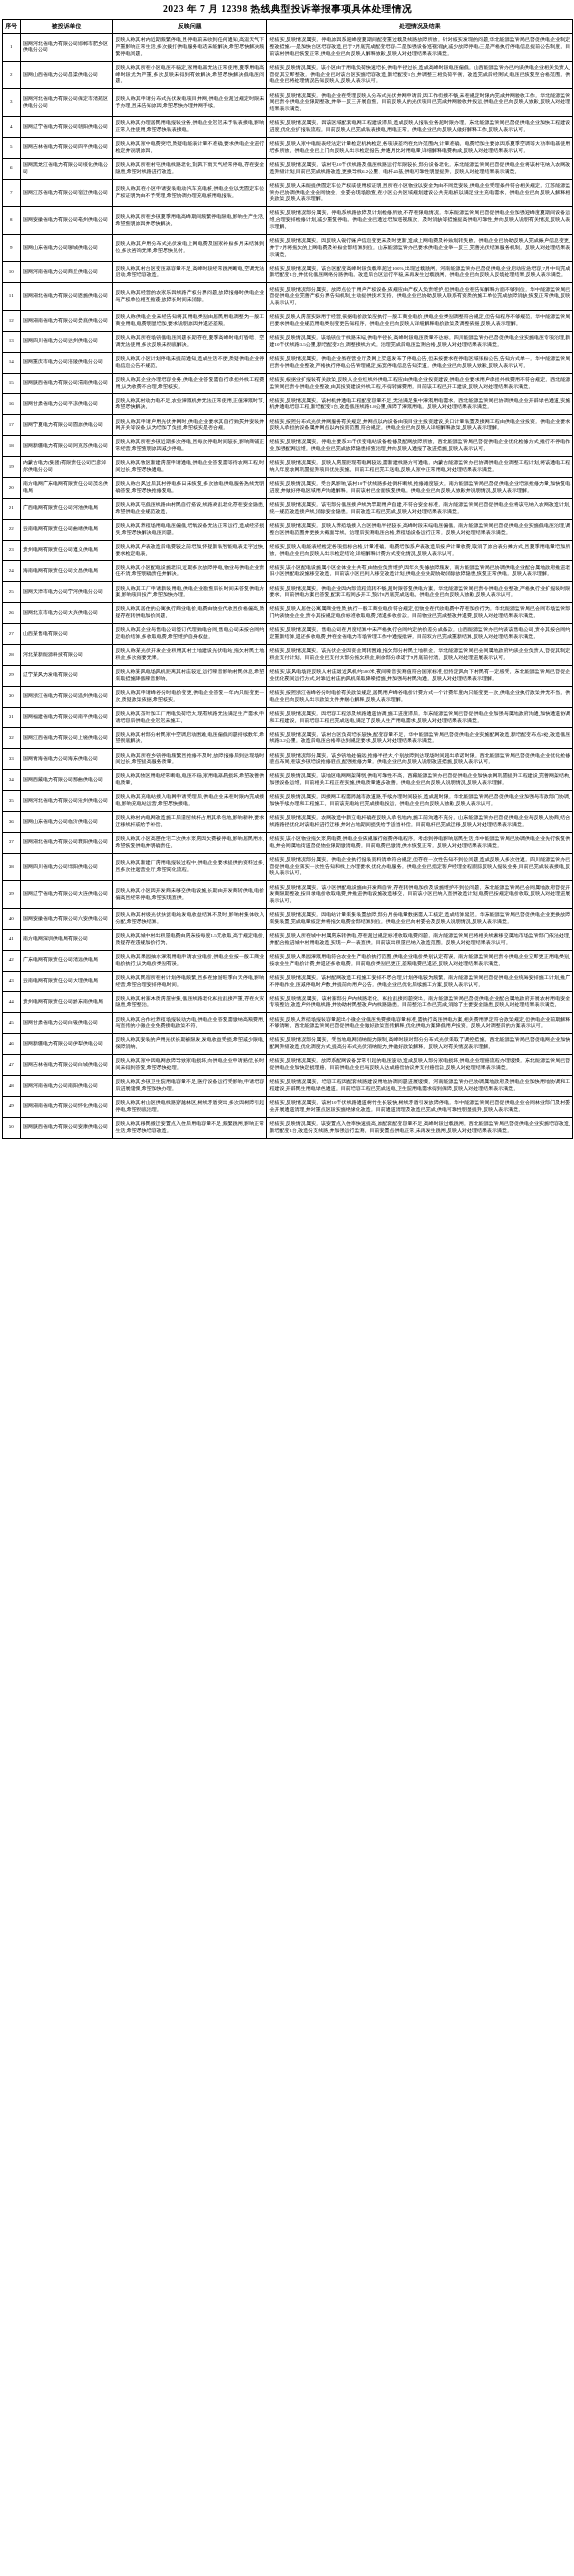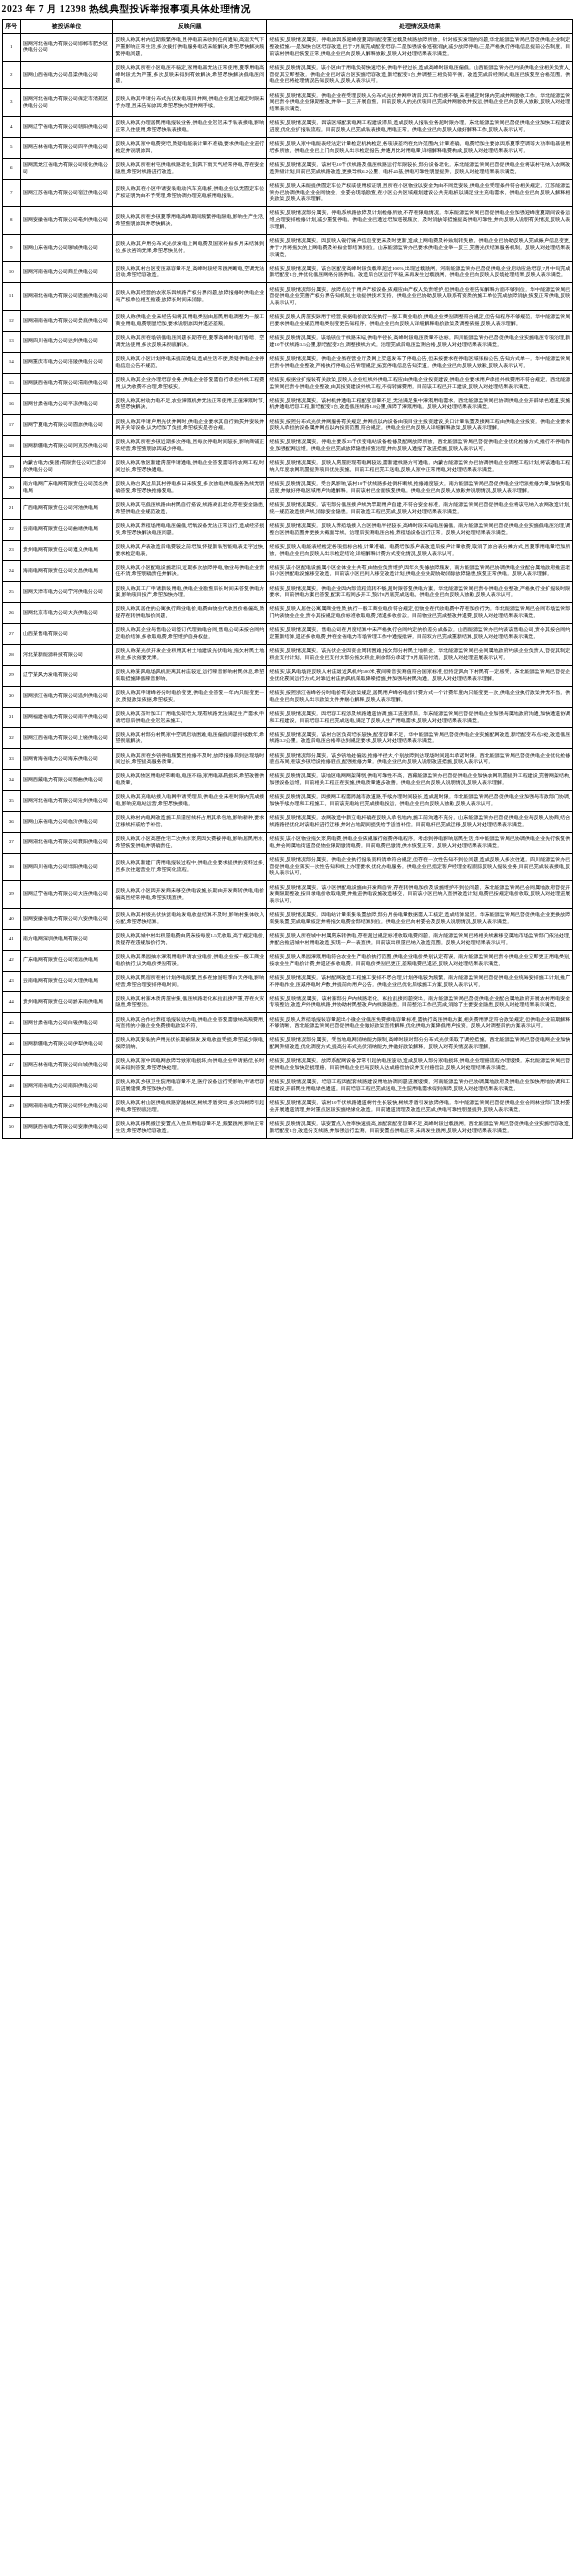--- a/index.html
+++ b/index.html
@@ -5,21 +5,21 @@
   html, body { margin: 0; padding: 0; background: #ffffff; }
   body {
     width: 575px;
     font-family: "Liberation Serif", "DejaVu Serif", serif;
     color: #000000;
   }
   .page { padding: 1.1px 1.6px 26.6px 1.6px; }
   .doc-title {
     font-size: 9.6px;
     font-weight: bold;
-    text-align: left;
+    text-align: center;
     margin: 2.1px 0 2.7px 0;
     letter-spacing: 0.5px;
     font-family: "Liberation Serif", "DejaVu Serif", serif;
   }
   table.report {
     width: 100%;
     border-collapse: collapse;
     table-layout: fixed;
     border: 1.1px solid #000000;
   }

